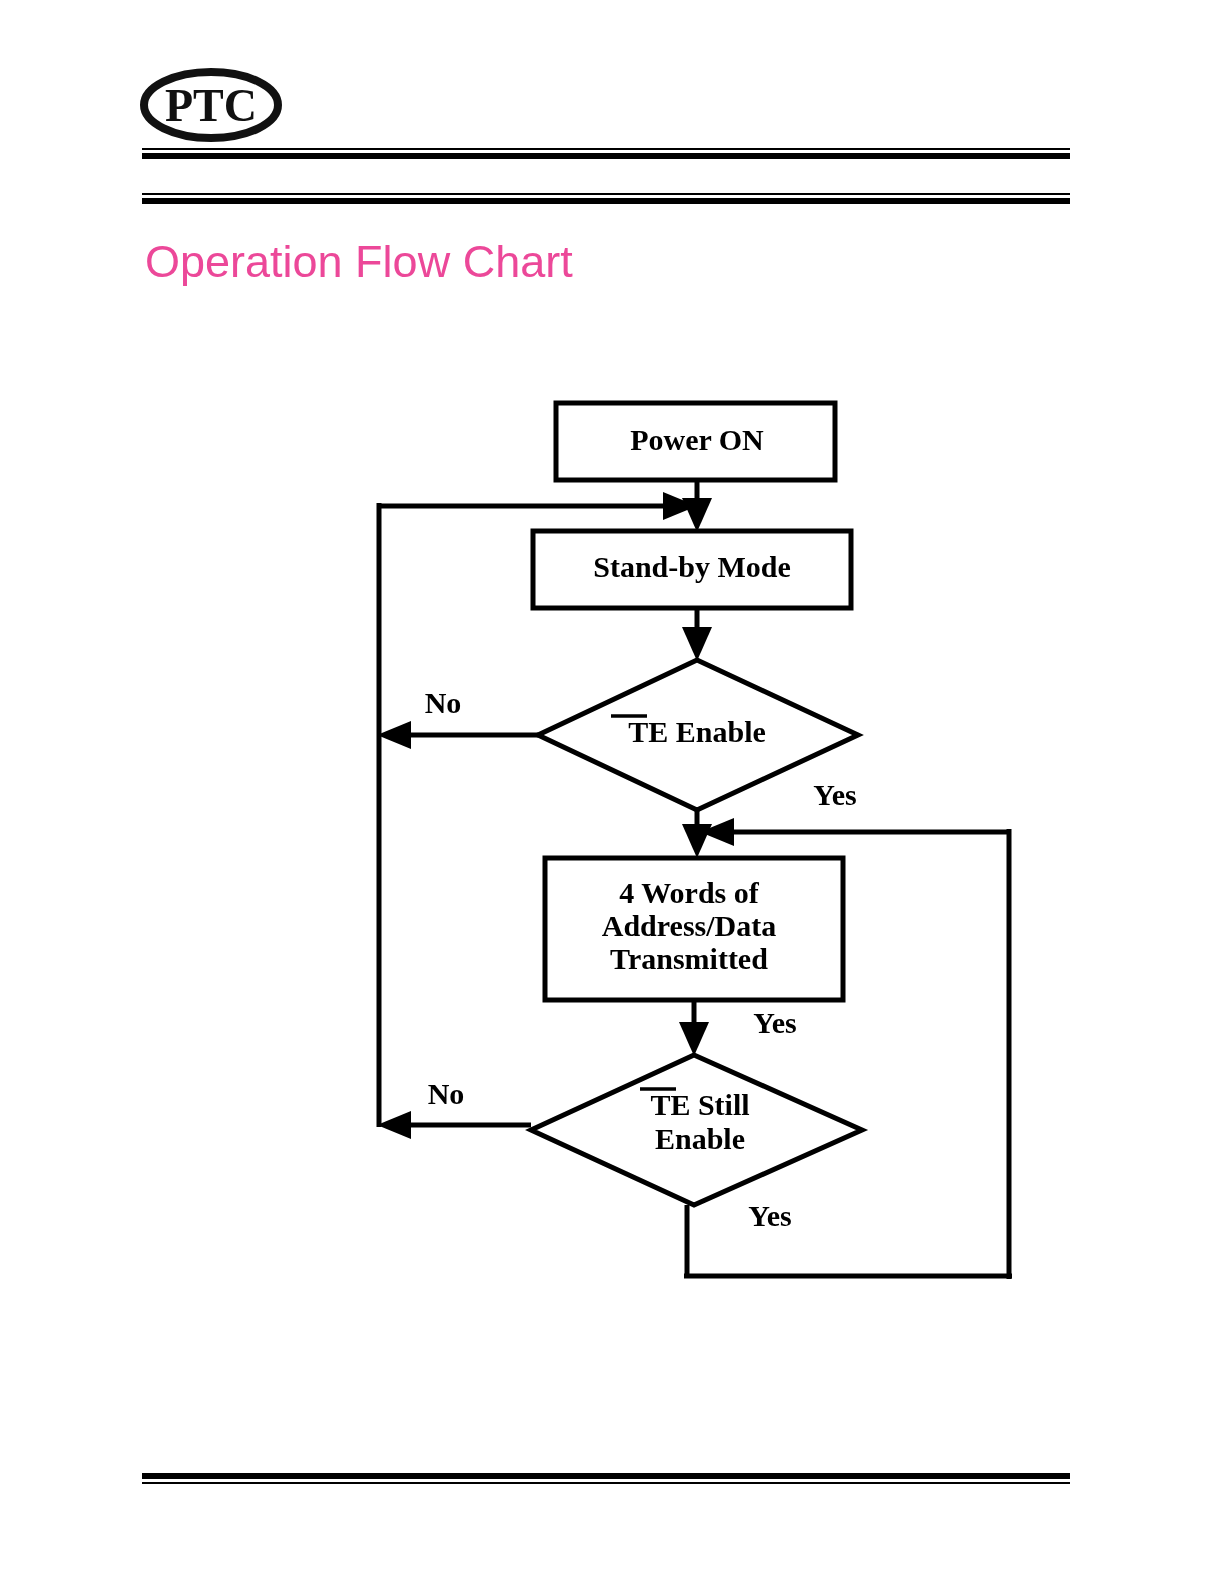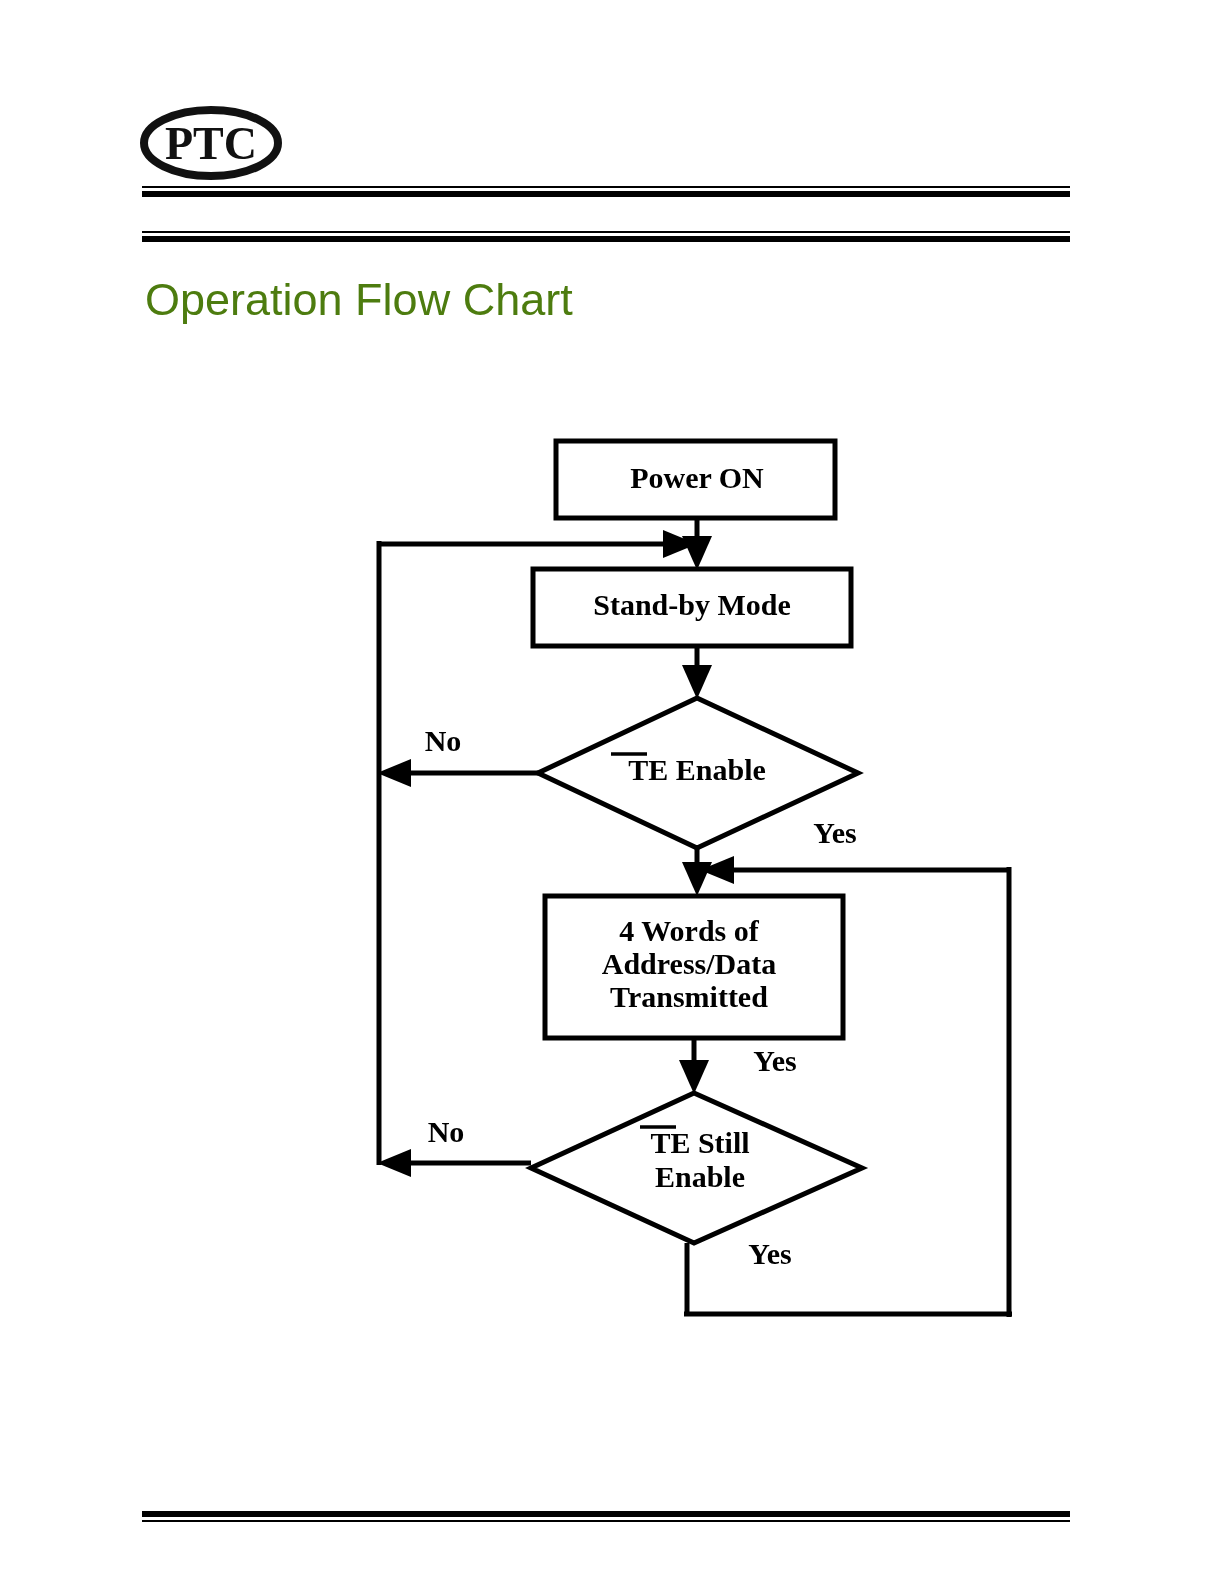--- a/index.html
+++ b/index.html
@@ -12,21 +12,20 @@
     height: 1584px;
     position: relative;
     font-family: "Liberation Serif", "DejaVu Serif", serif;
     overflow: hidden;
   }
 
   
   .page {
     position: absolute;
     inset: 0;
-    margin-top: 38px;
   }
 
   .logo {
     position: absolute;
     left: 139px;
     top: 66px;
     width: 144px;
     height: 78px;
   }
 
@@ -44,21 +43,21 @@
   .rule-thick { height: 6px;  background: #000; }
 
   .page-title {
     position: absolute;
     left: 145px;
     top: 236px;
     font-family: "Liberation Sans", "DejaVu Sans", sans-serif;
     font-size: 45px;
     font-weight: 400;
     letter-spacing: 0px;
-    color: #4d7c0f;
+    color: #ec4899;
     white-space: nowrap;
   }
 
   
   .flow-wrap {
     position: absolute;
     left: 0;
     top: 0;
     width: 1224px;
     height: 1176px;

